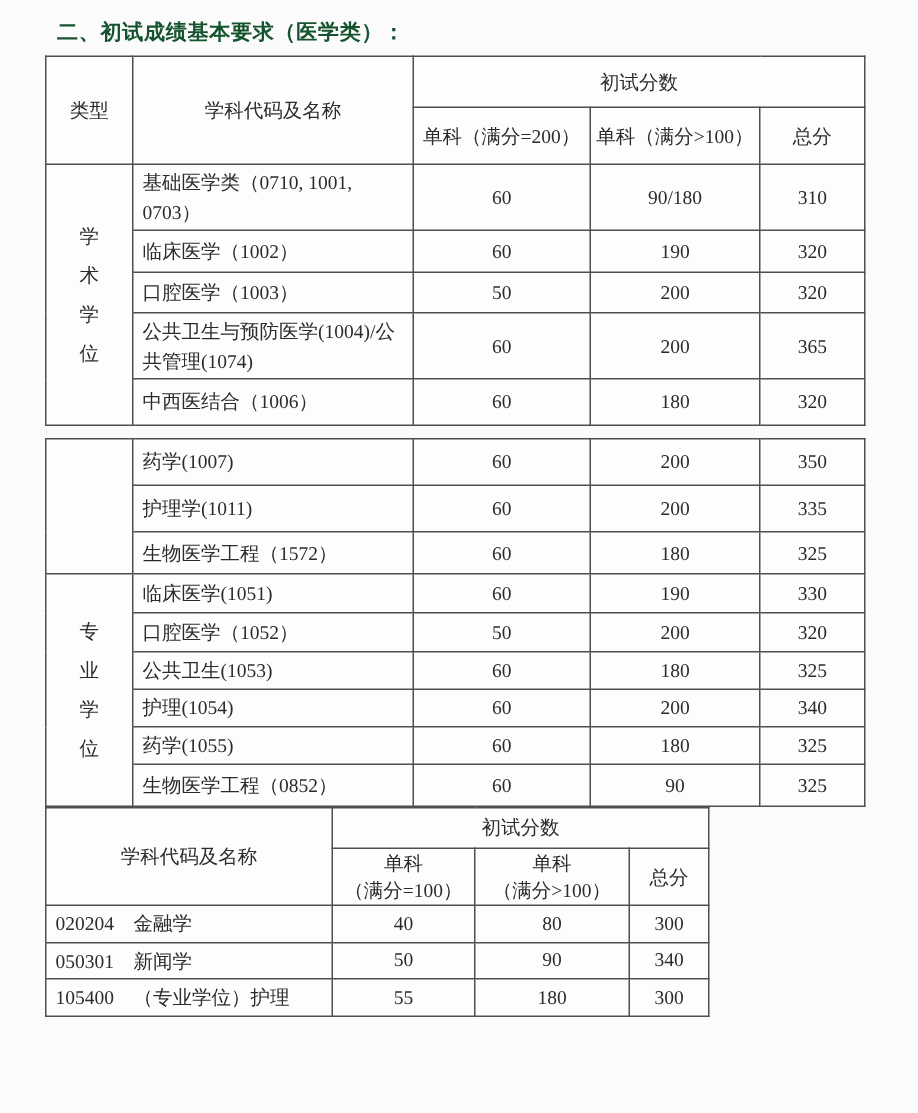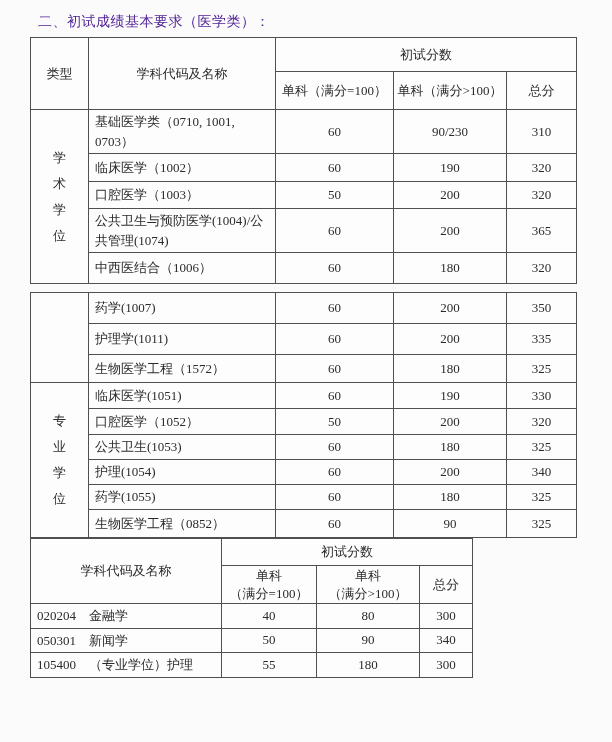--- a/index.html
+++ b/index.html
@@ -6,22 +6,22 @@
   body {
     width: 612px; height: 742px;
     background: #fbfbfb;
     font-family: "Liberation Serif", "DejaVu Serif", serif;
     color: #2b2b2b;
     overflow: hidden;
   }
   .page { padding: 13px 0 0 30px; }
   .sec-title {
     font-size: 14px;
-    font-weight: normal;
-    color: #4c1d95;
+    font-weight: bold;
+    color: #14532d;
     margin: 0 0 6px 8px;
     letter-spacing: 0.5px;
   }
   .sec-title.second { margin-top: 21px; }
   table {
     border-collapse: collapse;
     table-layout: fixed;
     background: #fdfdfd;
   }
   th, td {
@@ -70,31 +70,31 @@
         <col style="width:113px">
         <col style="width:70px">
     </colgroup>
     <tbody>
       <tr class="h34">
         <th rowspan="2">类型</th>
         <th rowspan="2">学科代码及名称</th>
         <th colspan="3">初试分数</th>
       </tr>
       <tr class="h38">
-        <th>单科（满分=100）</th>
+        <th>单科（满分=200）</th>
         <th>单科（满分&gt;100）</th>
         <th>总分</th>
       </tr>
       <tr class="h42">
         <td rowspan="5" class="vcell">
           <span class="vlabel">学术学位</span>
         </td>
         <td class="name">基础医学类（0710, 1001, 0703）</td>
         <td class="num">60</td>
-        <td class="num">90/230</td>
+        <td class="num">90/180</td>
         <td class="num">310</td>
       </tr>
       <tr class="h28">
         <td class="name">临床医学（1002）</td>
         <td class="num">60</td>
         <td class="num">190</td>
         <td class="num">320</td>
       </tr>
       <tr class="h27">
         <td class="name">口腔医学（1003）</td>

